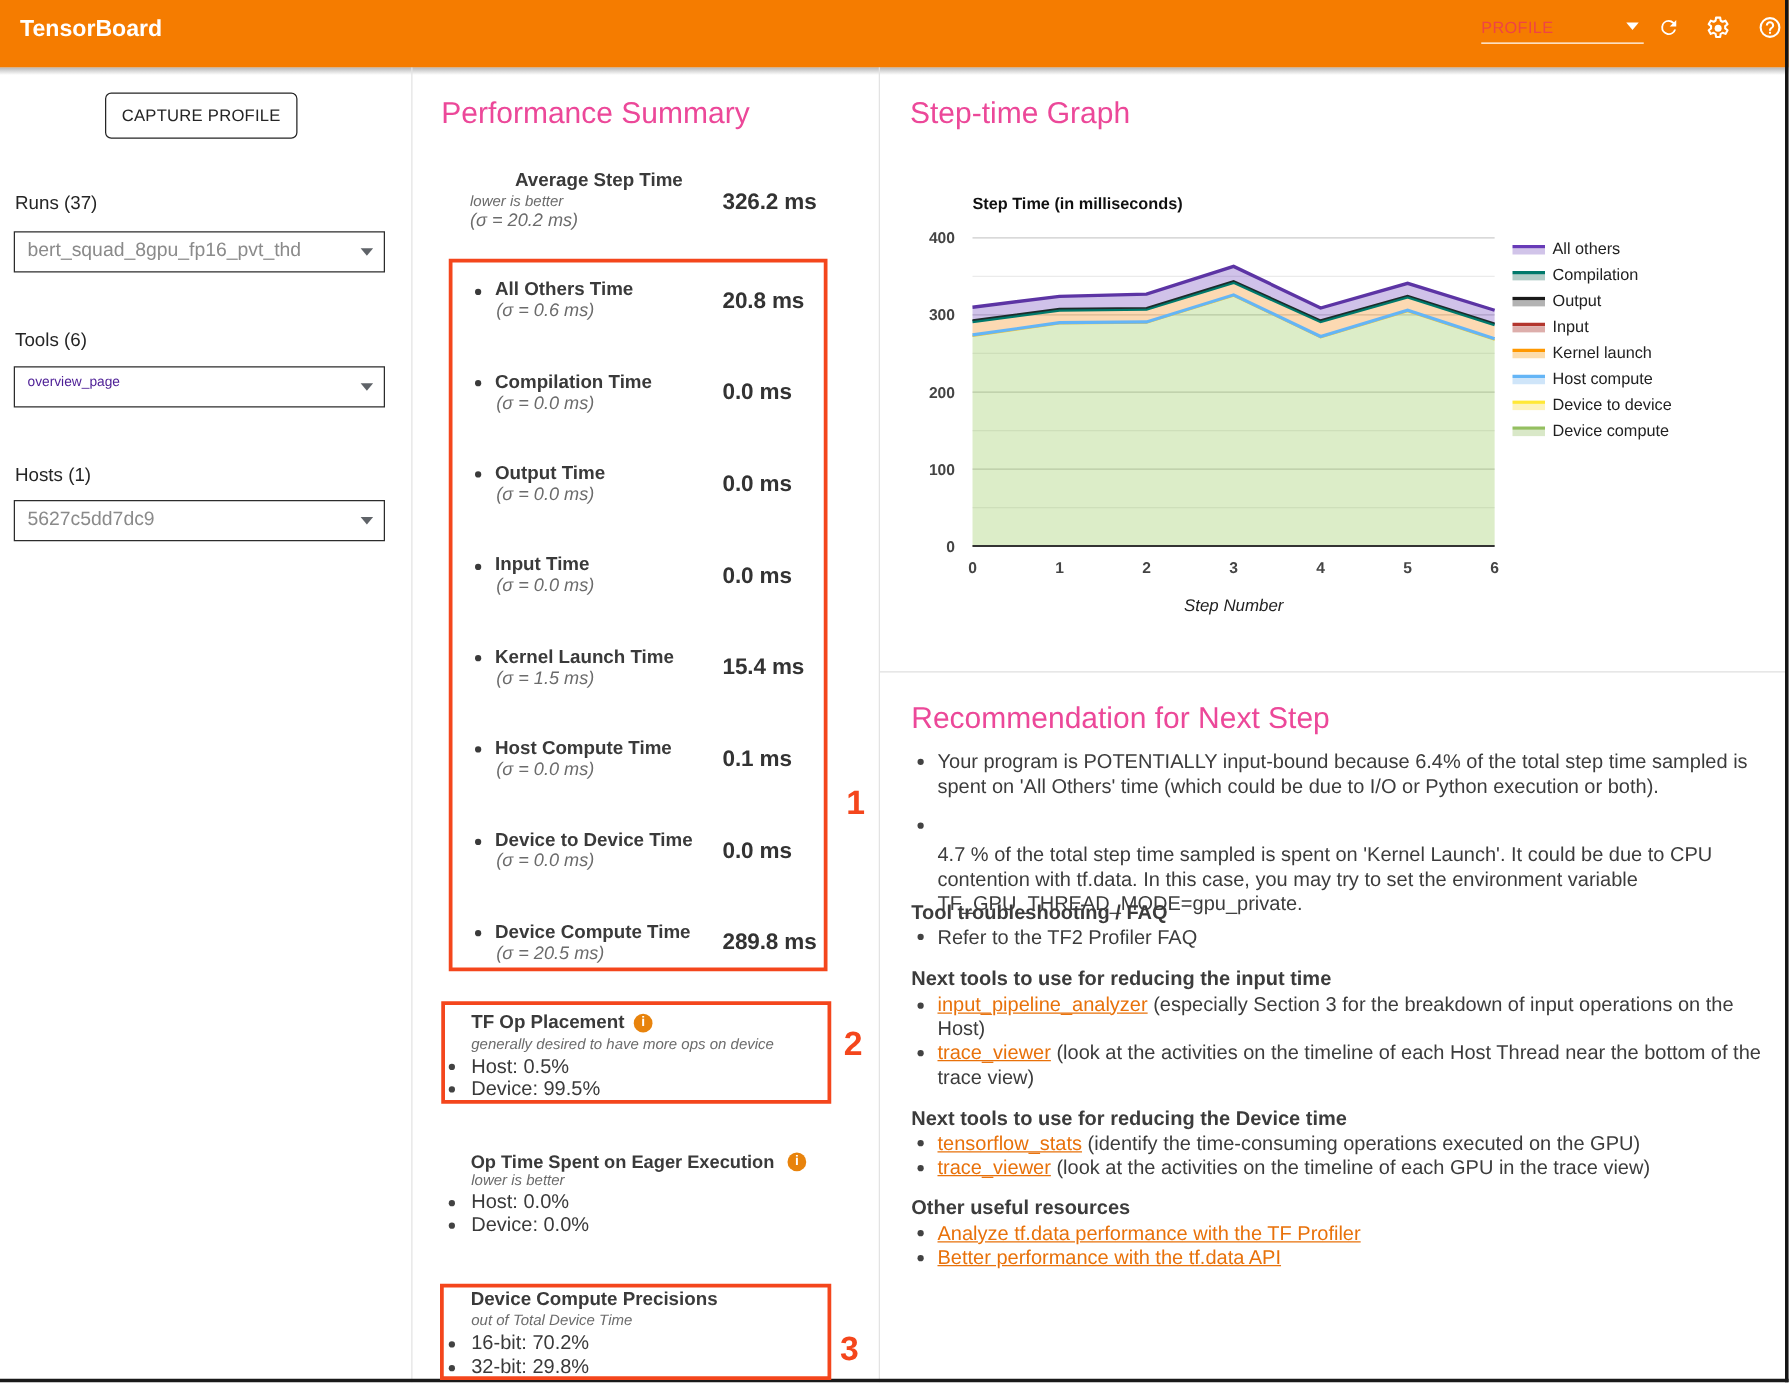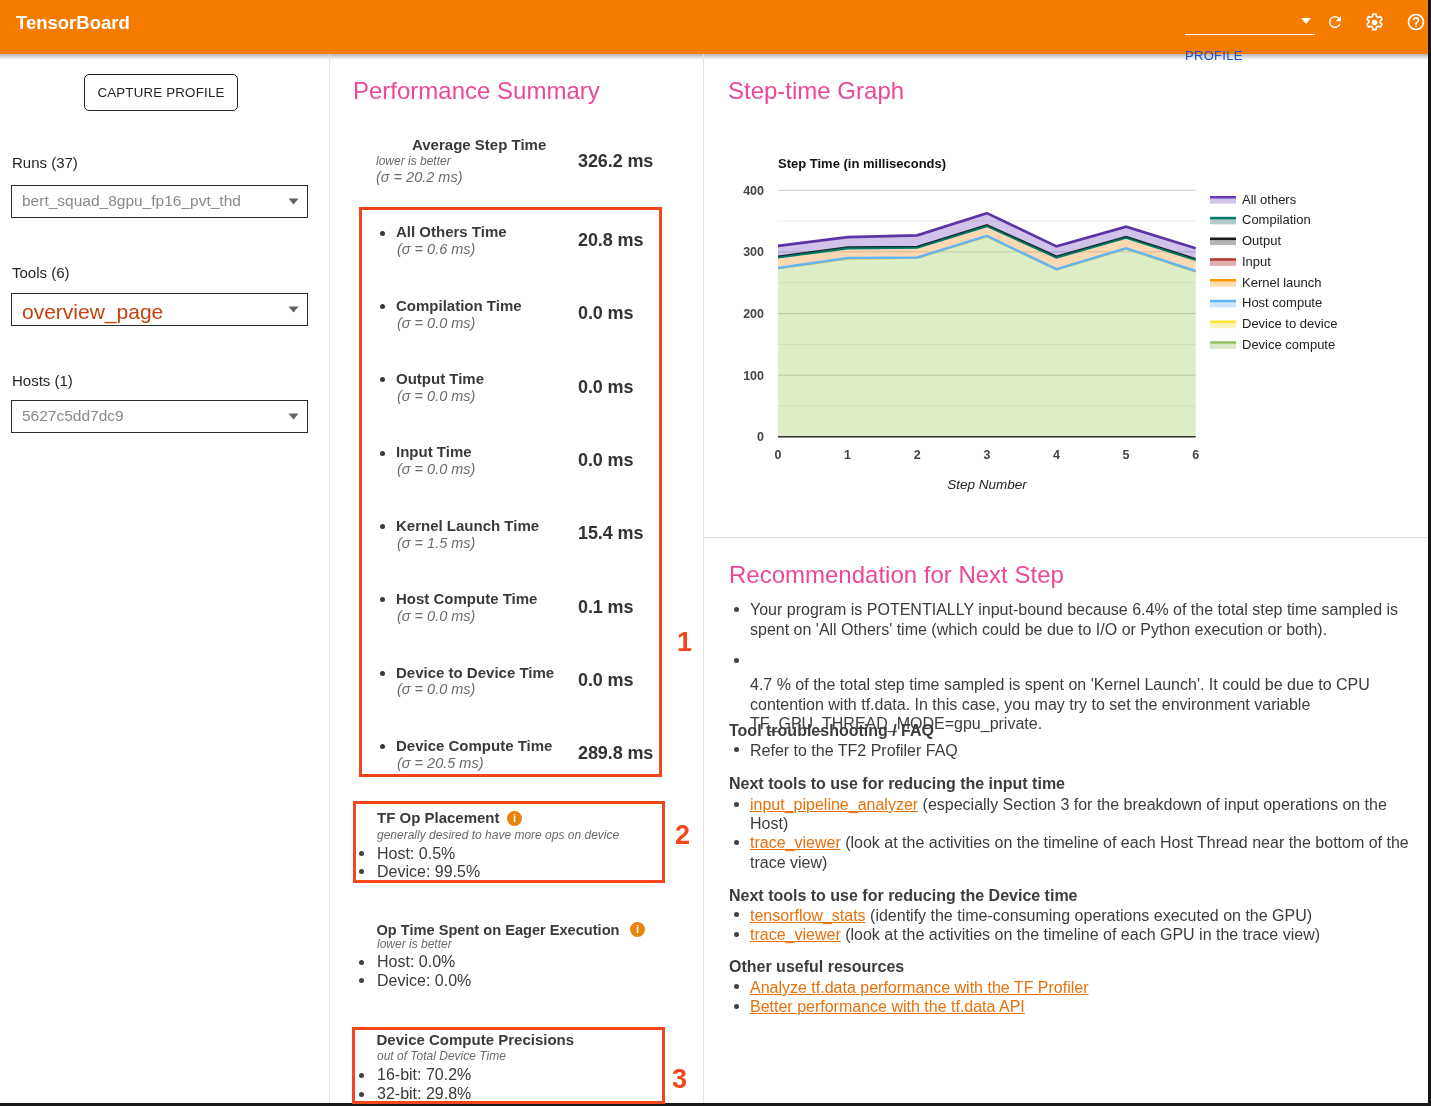--- a/index.html
+++ b/index.html
@@ -19,21 +19,21 @@
  color:#fff;font-size:11px;font-weight:bold;text-align:center;line-height:15px;font-style:normal;}
 a.lk{color:#e8710a;text-decoration:underline;}
 .bull{position:absolute;width:5px;height:5px;border-radius:50%;background:#424242;}
 .rec{font-size:16px;line-height:19.5px;color:#3c3c3c;white-space:nowrap;}
 .rh{font-size:16px;font-weight:bold;color:#3c3c3c;white-space:nowrap;}
 </style></head><body>
 
 <div class="abs" style="left:0;top:0;width:1431px;height:54px;background:#f57c00;"></div>
 <div class="abs" style="left:0;top:54px;width:1431px;height:6px;background:linear-gradient(#9f9f9f,rgba(255,255,255,0));opacity:.75;"></div>
 <div class="abs" style="left:16px;top:11.5px;font-size:18.5px;font-weight:bold;color:#fff;">TensorBoard</div>
-<div class="abs" style="left:1185px;top:13.5px;font-size:13px;color:#1d4ed8;letter-spacing:.3px;margin-top:34px;">PROFILE</div>
+<div class="abs" style="left:1185px;top:13.5px;font-size:13px;color:#ef4444;letter-spacing:.3px;">PROFILE</div>
 <div class="abs" style="left:1185px;top:33.5px;width:130px;height:1.6px;background:#fff;"></div>
 <svg class="abs" style="left:1300px;top:17px" width="12" height="8" viewBox="0 0 12 8">
     <path d="M1 1h10L6 7z" fill="#fff"></path>
   </svg>
 <svg class="abs" style="left:1326px;top:13px" width="18" height="18" viewBox="0 0 24 24" fill="#fff">
     <path d="M17.65 6.35A7.96 7.96 0 0 0 12 4a8 8 0 1 0 7.73 10h-2.08A6 6 0 1 1 12 6c1.66 0 3.14.69 4.22 1.78L13 11h7V4l-2.35 2.35z"></path>
   </svg>
 <svg class="abs" style="left:1364px;top:12px" width="21" height="21" viewBox="0 0 24 24">
     <path d="M13.9 2.4l.4 2.8c.65.26 1.25.6 1.79 1.04l2.65-1.06 1.9 3.3-2.24 1.75c.05.33.08.66.08 1s-.03.67-.08 1l2.24 1.75-1.9 3.3-2.65-1.06c-.54.43-1.14.78-1.79 1.04l-.4 2.81h-3.8l-.4-2.81a7.6 7.6 0 0 1-1.79-1.04l-2.65 1.06-1.9-3.3 2.24-1.75a7.8 7.8 0 0 1 0-2L3.35 8.47l1.9-3.3L7.9 6.24c.54-.44 1.14-.78 1.79-1.04l.4-2.81z" fill="none" stroke="#fff" stroke-width="1.9" stroke-linejoin="round"></path>
     <circle cx="12" cy="12" r="3.2" fill="#fff"></circle>
@@ -52,21 +52,21 @@
  font-size:13.3px;color:#252525;text-align:center;line-height:35px;letter-spacing:.2px;">CAPTURE PROFILE</div>
 <div class="abs" style="left:12px;top:154px;font-size:15px;color:#252525;">Runs (37)</div>
 <div class="abs" style="left:11px;top:184.5px;width:295px;height:31px;border:1.7px solid #2c2c2c;">
  <span class="abs" style="left:10px;top:6px;font-size:15.5px;color:#8a8a8a;">bert_squad_8gpu_fp16_pvt_thd</span>
  <svg class="abs" style="left:276px;top:12px" width="11" height="7" viewBox="0 0 11 7">
       <path d="M0.5 0.5h10L5.5 6.5z" fill="#5f6368"></path>
     </svg>
 </div>
 <div class="abs" style="left:12px;top:264px;font-size:15px;color:#252525;">Tools (6)</div>
 <div class="abs" style="left:11px;top:292.5px;width:295px;height:31px;border:1.7px solid #2c2c2c;">
- <span class="abs" style="left:10px;top:6px;font-size:21px;color:#c2410c;">overview_page</span>
+ <span class="abs" style="left:10px;top:6px;font-size:11px;color:#4c1d95;">overview_page</span>
  <svg class="abs" style="left:276px;top:12px" width="11" height="7" viewBox="0 0 11 7">
       <path d="M0.5 0.5h10L5.5 6.5z" fill="#5f6368"></path>
     </svg>
 </div>
 <div class="abs" style="left:12px;top:372px;font-size:15px;color:#252525;">Hosts (1)</div>
 <div class="abs" style="left:11px;top:399.5px;width:295px;height:31px;border:1.7px solid #2c2c2c;">
  <span class="abs" style="left:10px;top:6px;font-size:15.5px;color:#8a8a8a;">5627c5dd7dc9</span>
  <svg class="abs" style="left:276px;top:12px" width="11" height="7" viewBox="0 0 11 7">
       <path d="M0.5 0.5h10L5.5 6.5z" fill="#5f6368"></path>
     </svg>

